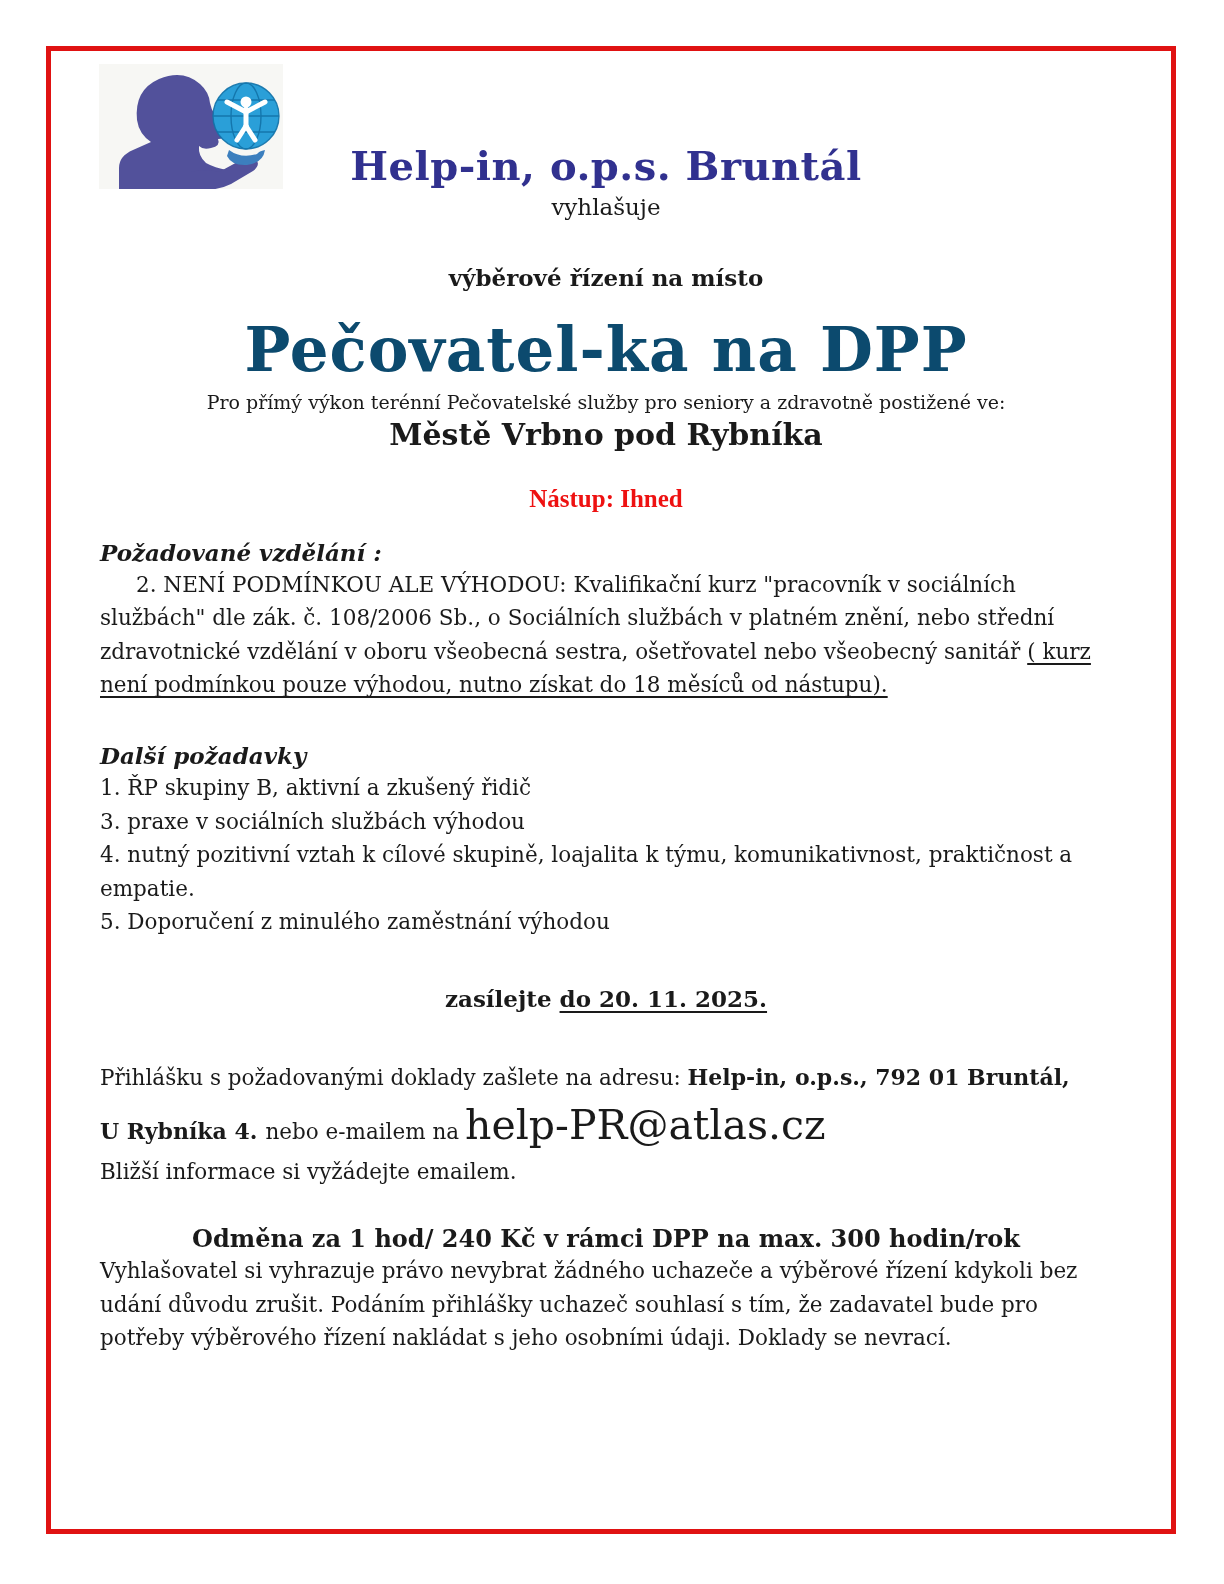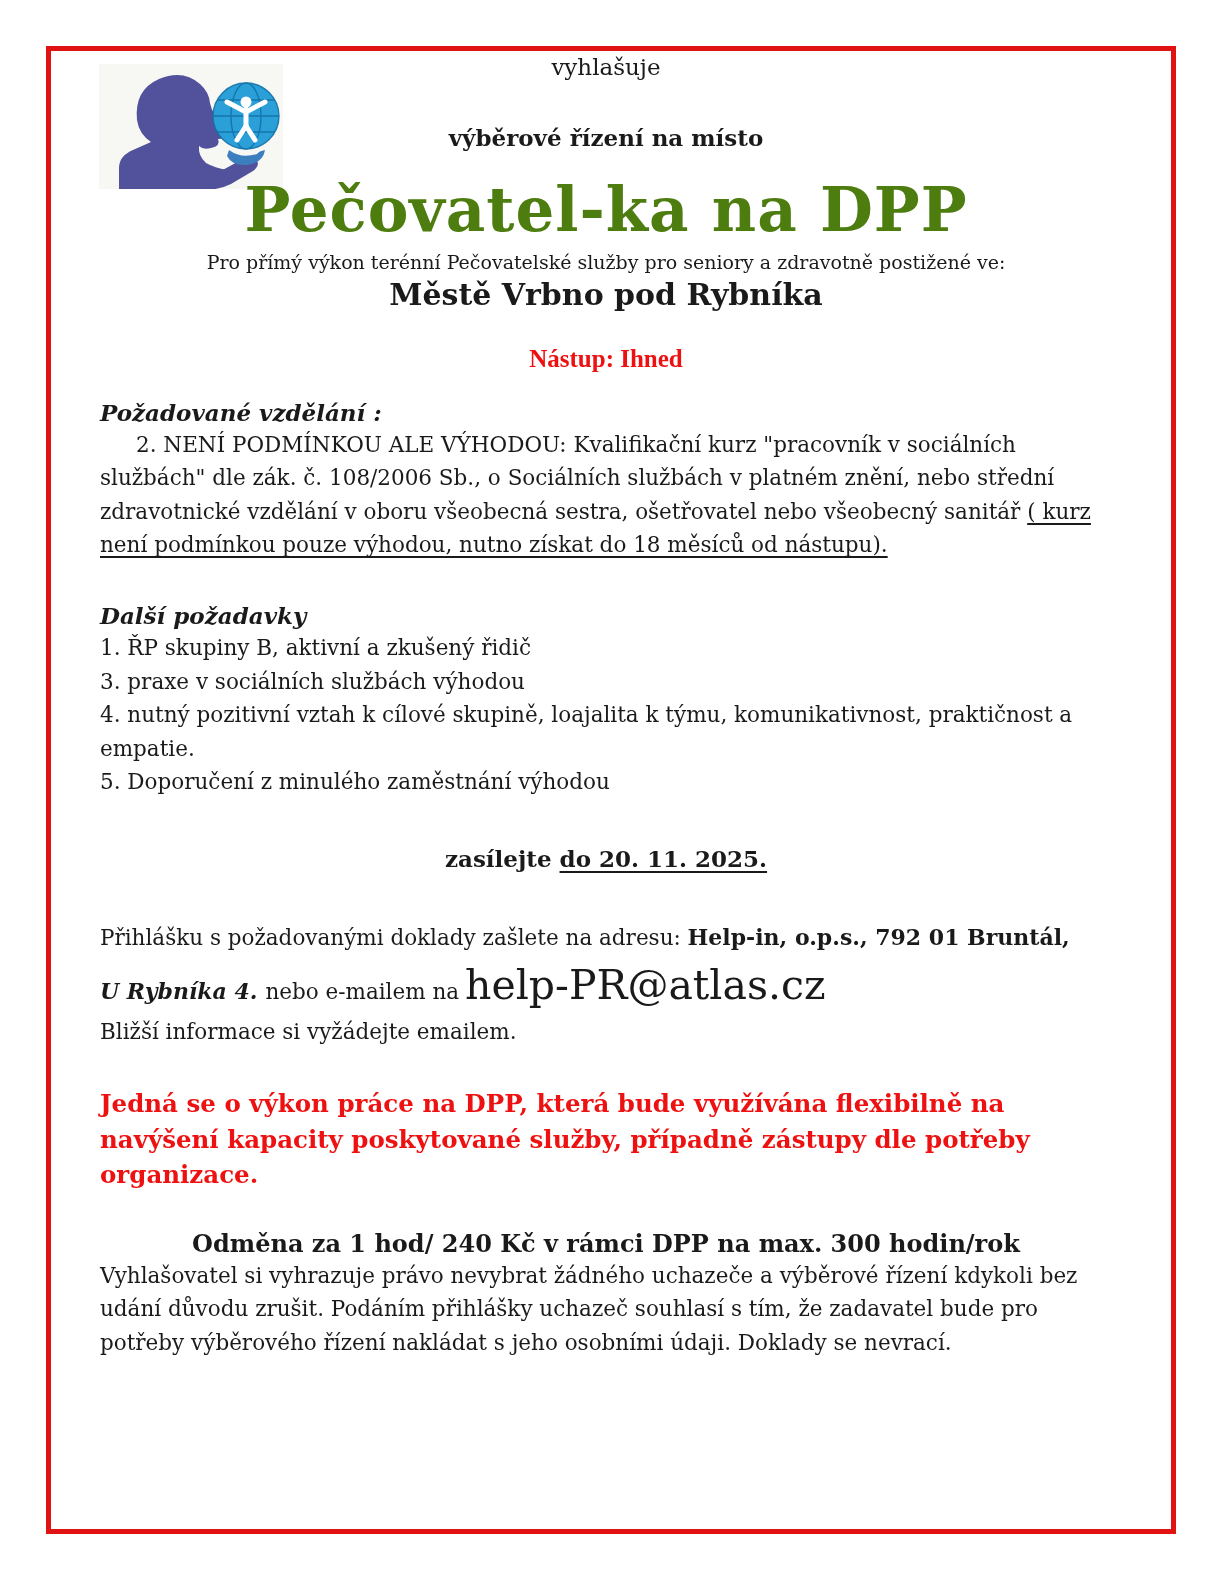--- a/index.html
+++ b/index.html
@@ -21,40 +21,40 @@
     position:absolute;left:100px;top:48px;width:1012px;
   }
   .org-name{
     margin-top:96px;text-align:center;
     color:#31318f;font-weight:bold;font-size:40px;line-height:1.1;
     letter-spacing:.5px;
   }
   .announce{text-align:center;font-size:23px;margin-top:6px;}
   .vacancy-intro{text-align:center;font-weight:bold;font-size:23px;margin-top:44px;}
   .position-title{
-    text-align:center;color:#4d7c0f;font-weight:bold;font-size:61px;
+    text-align:center;color:#0c4a6e;font-weight:bold;font-size:61px;
     margin-top:26px;line-height:1.08;letter-spacing:1px;
   }
   .position-desc{text-align:center;font-size:19px;margin-top:8px;}
   .location{text-align:center;font-weight:bold;font-size:30px;margin-top:4px;}
   .start-date{text-align:center;color:#ee1111;font-weight:bold;font-size:25px;margin-top:33px;font-family:Liberation Serif, serif;}
   .section-heading{font-weight:bold;font-size:23px;font-style:italic;}
   .edu-heading{margin-top:26px;}
   .body-text{font-size:21.5px;line-height:1.56;}
   .edu-item-1{margin-top:13px;text-indent:36px;}
   .edu-item-2{margin-top:2px;text-indent:36px;}
   .underlined{text-decoration:underline;text-underline-offset:4px;}
   .req-heading{margin-top:40px;margin-bottom:2px;}
   .app-block{
     text-align:center;font-weight:bold;font-size:23px;line-height:1.55;margin-top:42px;
   }
   .address-line{margin-top:44px;}
   .address-bold{font-weight:bold;font-size:22px;}
   .street-email-line{margin-top:6px;}
-  .street{font-weight:bold;font-size:22px;font-style:italic;}
+  .street{font-weight:bold;font-size:22px;}
   .email-intro{font-size:21.5px;margin-left:8px;}
   .email{font-size:41px;margin-left:6px;}
   .more-info{margin-top:6px;}
   .dpp-note{
     color:#ee1111;font-weight:bold;font-size:24.5px;line-height:1.45;margin-top:38px;
   }
   .pay-line{text-align:center;font-weight:bold;font-size:24px;margin-top:36px;}
   .offer-line{text-align:center;font-weight:bold;font-size:22.5px;margin-top:32px;}
   .disclaimer{margin-top:1px;}
 </style>
@@ -100,20 +100,21 @@
 
       <path fill="#3c7fbe" d="
         M 130,86 Q 142,95 158,90 Q 160,87 166,86 Q 164,99 148,101
         Q 133,102 128,92 Z"></path>
     </svg>
   </span>
 </div>
 
 <div class="content">
 
+  <div class="org-name">Help-in, o.p.s. Bruntál</div>
   <div class="announce">vyhlašuje</div>
   <div class="vacancy-intro">výběrové řízení na místo</div>
 
   <div class="position-title">Pečovatel-ka na DPP</div>
   <div class="position-desc">Pro přímý výkon terénní Pečovatelské služby pro seniory a zdravotně postižené ve:</div>
   <div class="location">Městě Vrbno pod Rybníka</div>
   <div class="start-date">Nástup: Ihned</div>
 
   <div class="section-heading edu-heading"><span>Požadované vzdělání</span><span> :</span></div>
 
@@ -128,20 +129,19 @@
   <div class="app-block">
     <div><span>zasílejte </span><span class="underlined">do 20. 11. 2025.</span></div>
   </div>
 
   <div class="body-text address-line"><span>Přihlášku s požadovanými doklady zašlete na adresu: </span><span class="address-bold">Help-in, o.p.s., 792 01 Bruntál,</span></div>
 
   <div class="street-email-line"><span class="street">U Rybníka 4.</span><span class="email-intro">nebo e-mailem na</span><span class="email">help-PR@atlas.cz</span></div>
 
   <div class="body-text more-info">Bližší informace si vyžádejte emailem.</div>
 
-  <div class="dpp-note">Jedná se o výkon práce na DPP, která bude využívána flexibilně na navýšení kapacity poskytované služby, případně zástupy dle potřeby organizace.</div>
 
   <div class="pay-line">Odměna za 1 hod/ 240 Kč v rámci DPP na max. 300 hodin/rok</div>
 
 
   <div class="body-text disclaimer">Vyhlašovatel si vyhrazuje právo nevybrat žádného uchazeče a výběrové řízení kdykoli bez udání důvodu zrušit.  Podáním přihlášky uchazeč souhlasí s tím, že zadavatel bude pro potřeby výběrového řízení nakládat s jeho osobními údaji.  Doklady se nevrací.</div>
 
 </div>
 
 </body></html>

